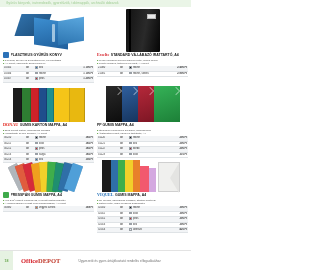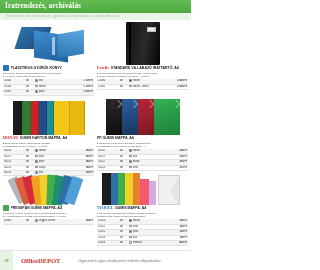--- a/index.html
+++ b/index.html
@@ -181,23 +181,20 @@
     content: ""; position: absolute; right: 0; top: 0; width: 0; height: 0;
     border-top: 15px solid transparent; border-bottom: 15px solid transparent;
     border-right: 9px solid #e4e4e2;
   }
 </style>
 </head>
 <body>
 
 <div class="page">
 
-  <div class="header">
-    <div class="header-title">Iratrendezés, archiválás</div>
-  </div>
   <div class="subheader">
     <div class="subheader-text">Gyűrűs könyvek, iratrendezők, gyorsfűzők, tolómappák, archiváló dobozok</div>
   </div>
 
   <div class="grid">
 
     <div class="block">
       <div class="photo">
         <div class="ring-binder">
           <div class="rb-back"></div>

